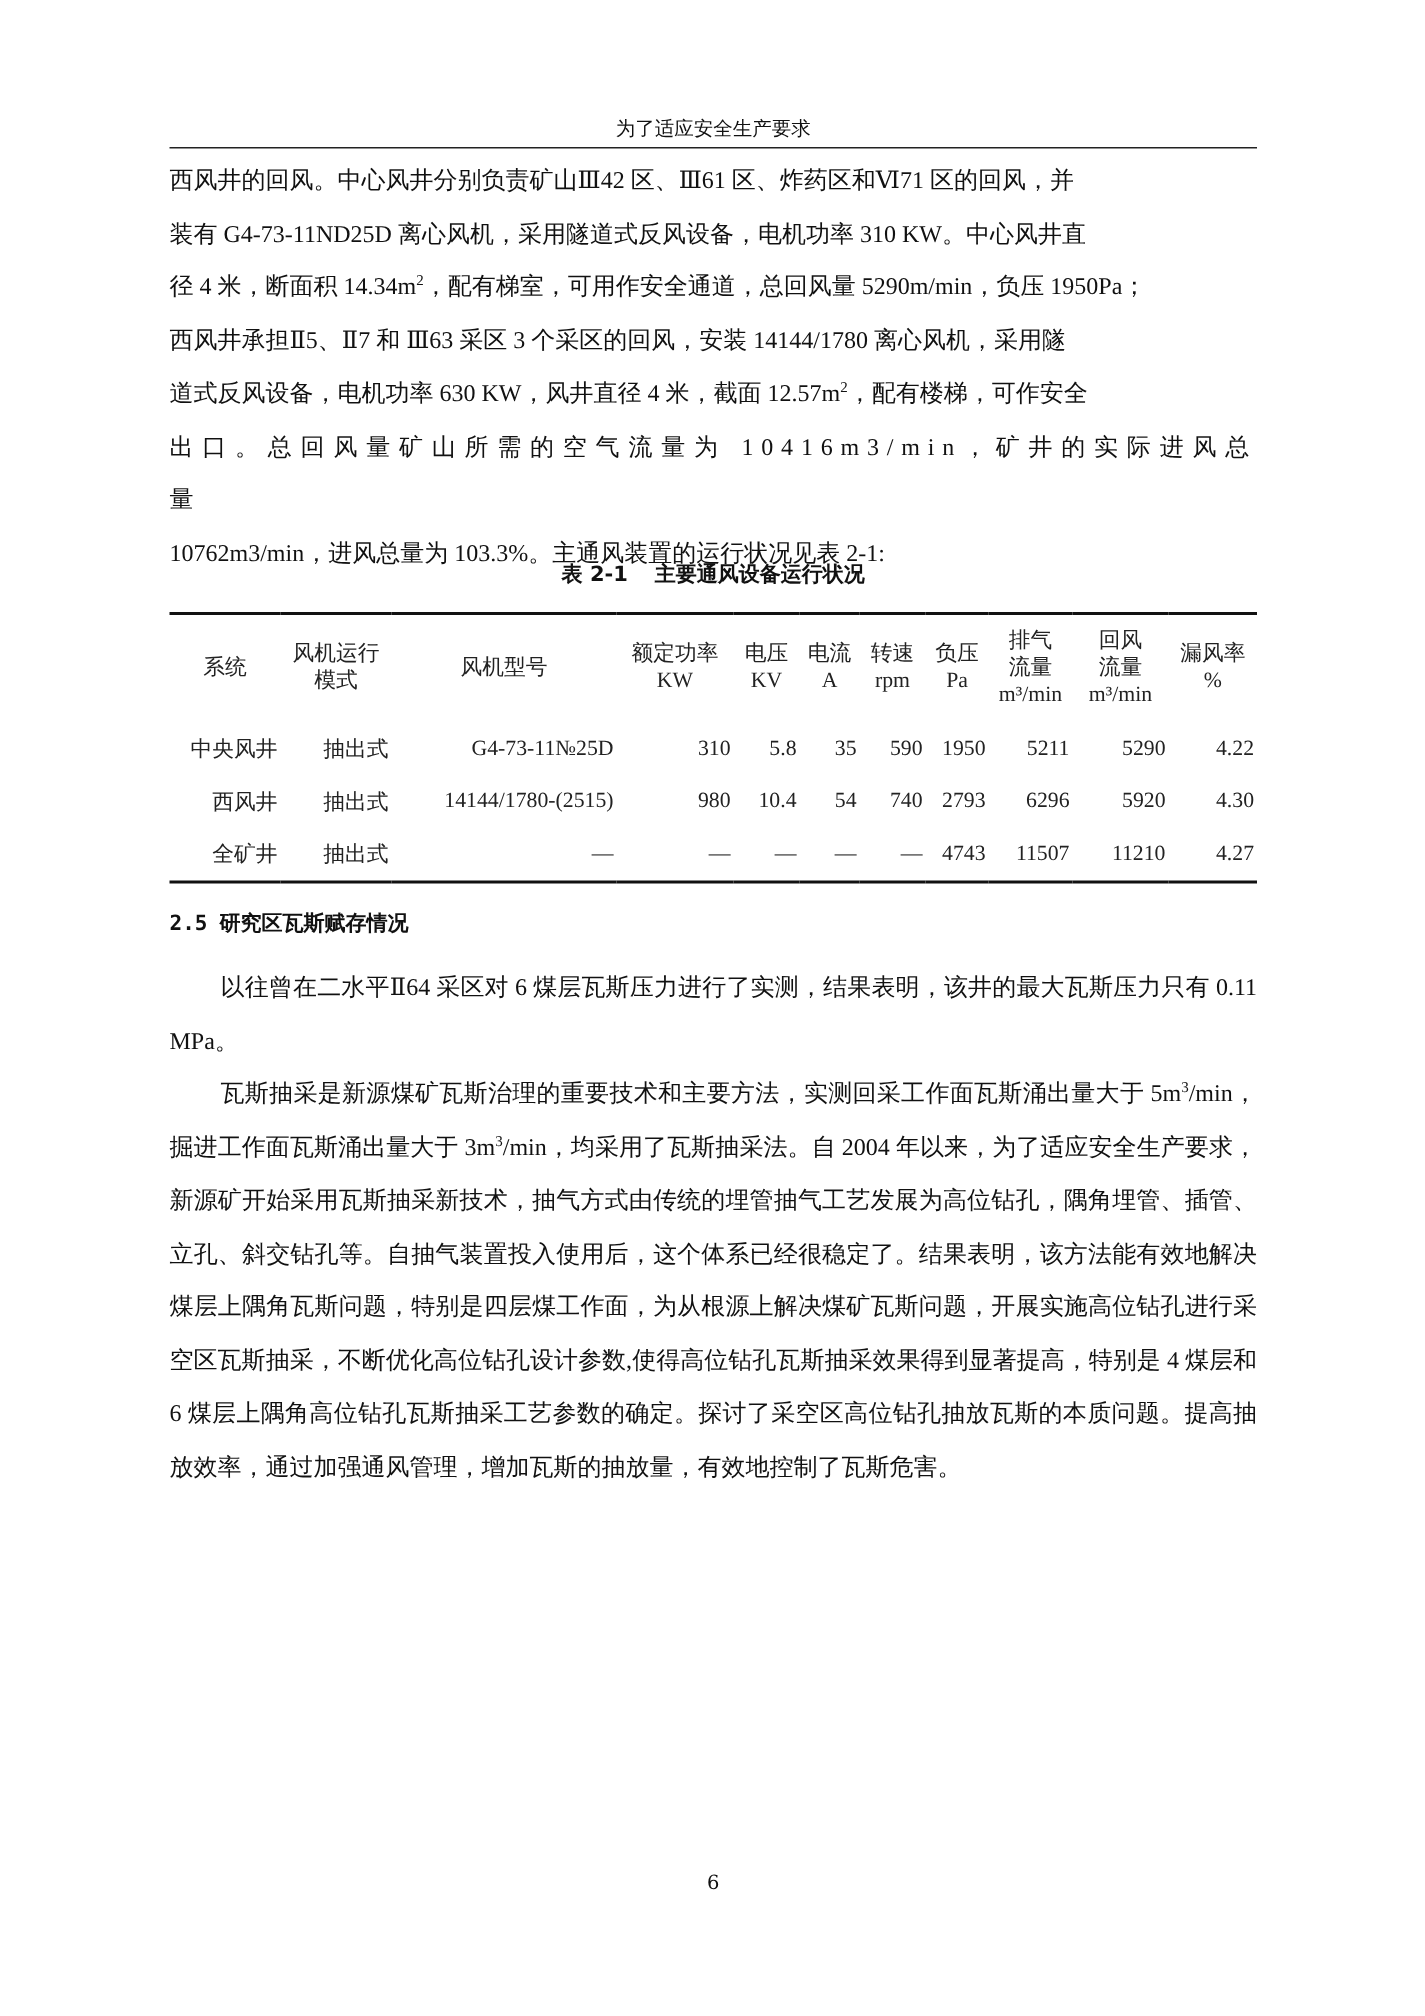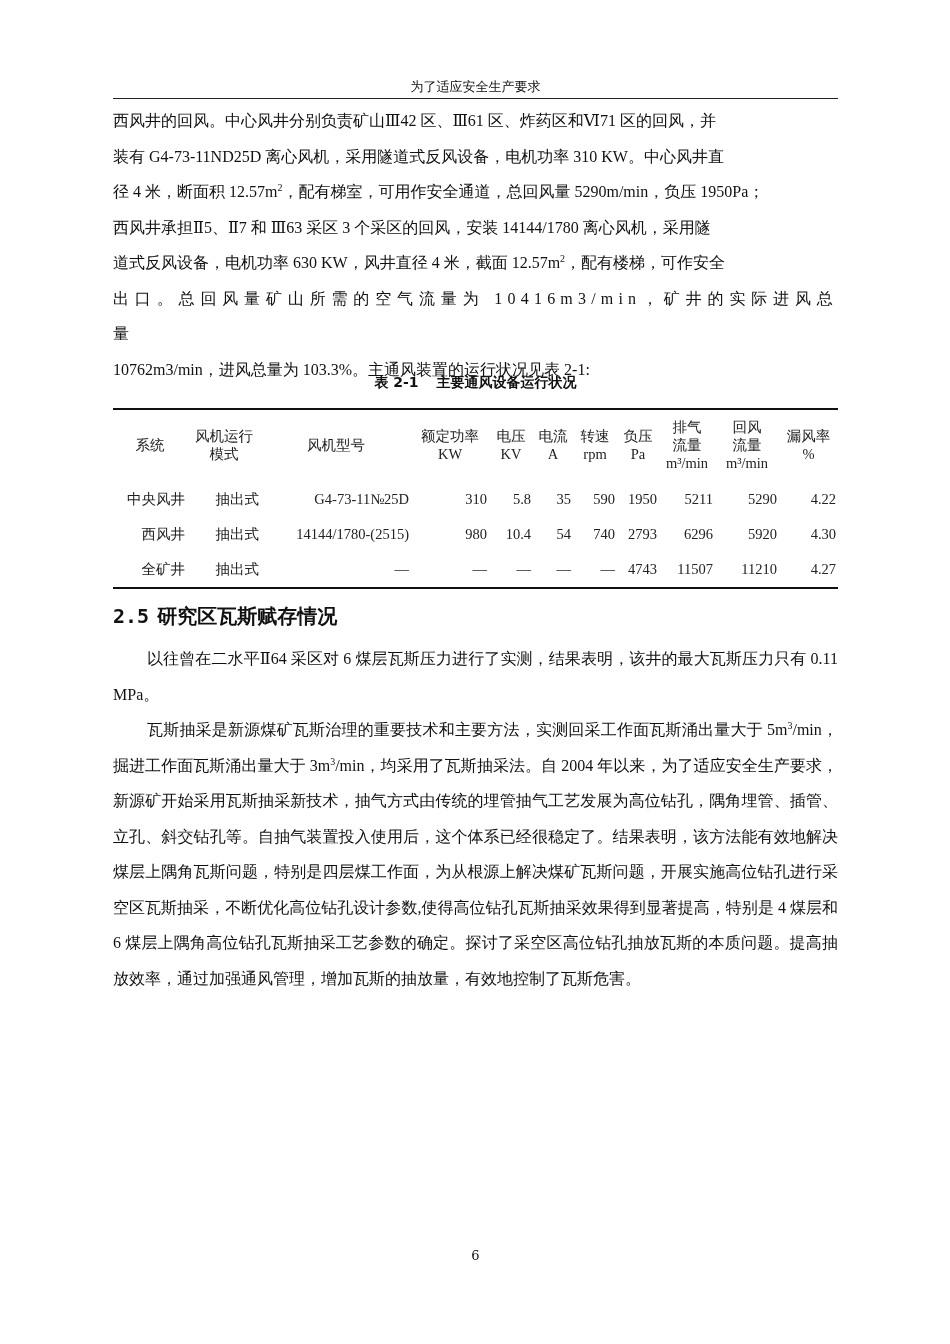--- a/index.html
+++ b/index.html
@@ -39,39 +39,39 @@
     }
     table.data thead tr { border-top: 2px solid #111; }
     table.data tbody tr:last-child { border-bottom: 2px solid #111; }
     table.data th {
       font-weight: normal; line-height: 18px; padding: 8px 2px 10px 2px;
       vertical-align: middle; text-align: center;
     }
     table.data td { text-align: right; height: 35px; padding: 0 2px; }
     .section-title {
       position: absolute; left: 113px; top: 603px;
-      font-size: 20px; font-weight: bold; line-height: 26px;
+      font-size: 14px; font-weight: bold; line-height: 26px;
       font-family: "DejaVu Sans", "Liberation Sans", sans-serif;
     }
     .section-title .secnum { font-family: "DejaVu Sans Mono", monospace; font-weight: bold; margin-right: 8px; }
     .page-number {
       position: absolute; left: 113px; top: 1248px; width: 725px;
       text-align: center; font-size: 13px;
     }
   </style>
 </head>
 <body>
 
 <div class="header">为了适应安全生产要求</div>
 <div class="header-rule"></div>
 
 <div class="para" style="top:103px;">
   <p><span>西风井的回风。中心风井分别负责矿山Ⅲ42 区、Ⅲ61 区、炸药区和Ⅵ71 区的回风，并</span></p>
   <p><span>装有 G4-73-11ND25D 离心风机，采用隧道式反风设备，电机功率 310 KW。中心风井直</span></p>
-  <p><span>径 4 米，断面积 12.57m</span><sup>2</sup><span>，配有梯室，可用作安全通道，总回风量 5290m/min，负压 1950Pa；</span></p>
+  <p><span>径 4 米，断面积 14.34m</span><sup>2</sup><span>，配有梯室，可用作安全通道，总回风量 5290m/min，负压 1950Pa；</span></p>
   <p><span>西风井承担Ⅱ5、Ⅱ7 和  Ⅲ63 采区 3 个采区的回风，安装 14144/1780 离心风机，采用隧</span></p>
   <p><span>道式反风设备，电机功率 630 KW，风井直径 4 米，截面 12.57m</span><sup>2</sup><span>，配有楼梯，可作安全</span></p>
   <p class="spread"><span>出口。总回风量矿山所需的空气流量为 10416m3/min，矿井的实际进风总量</span></p>
   <p><span>10762m3/min，进风总量为 103.3%。主通风装置的运行状况见表 2-1:</span></p>
 </div>
 
 <div class="caption">
   <span class="num">表 2-1</span><span>主要通风设备运行状况</span>
 </div>
 

